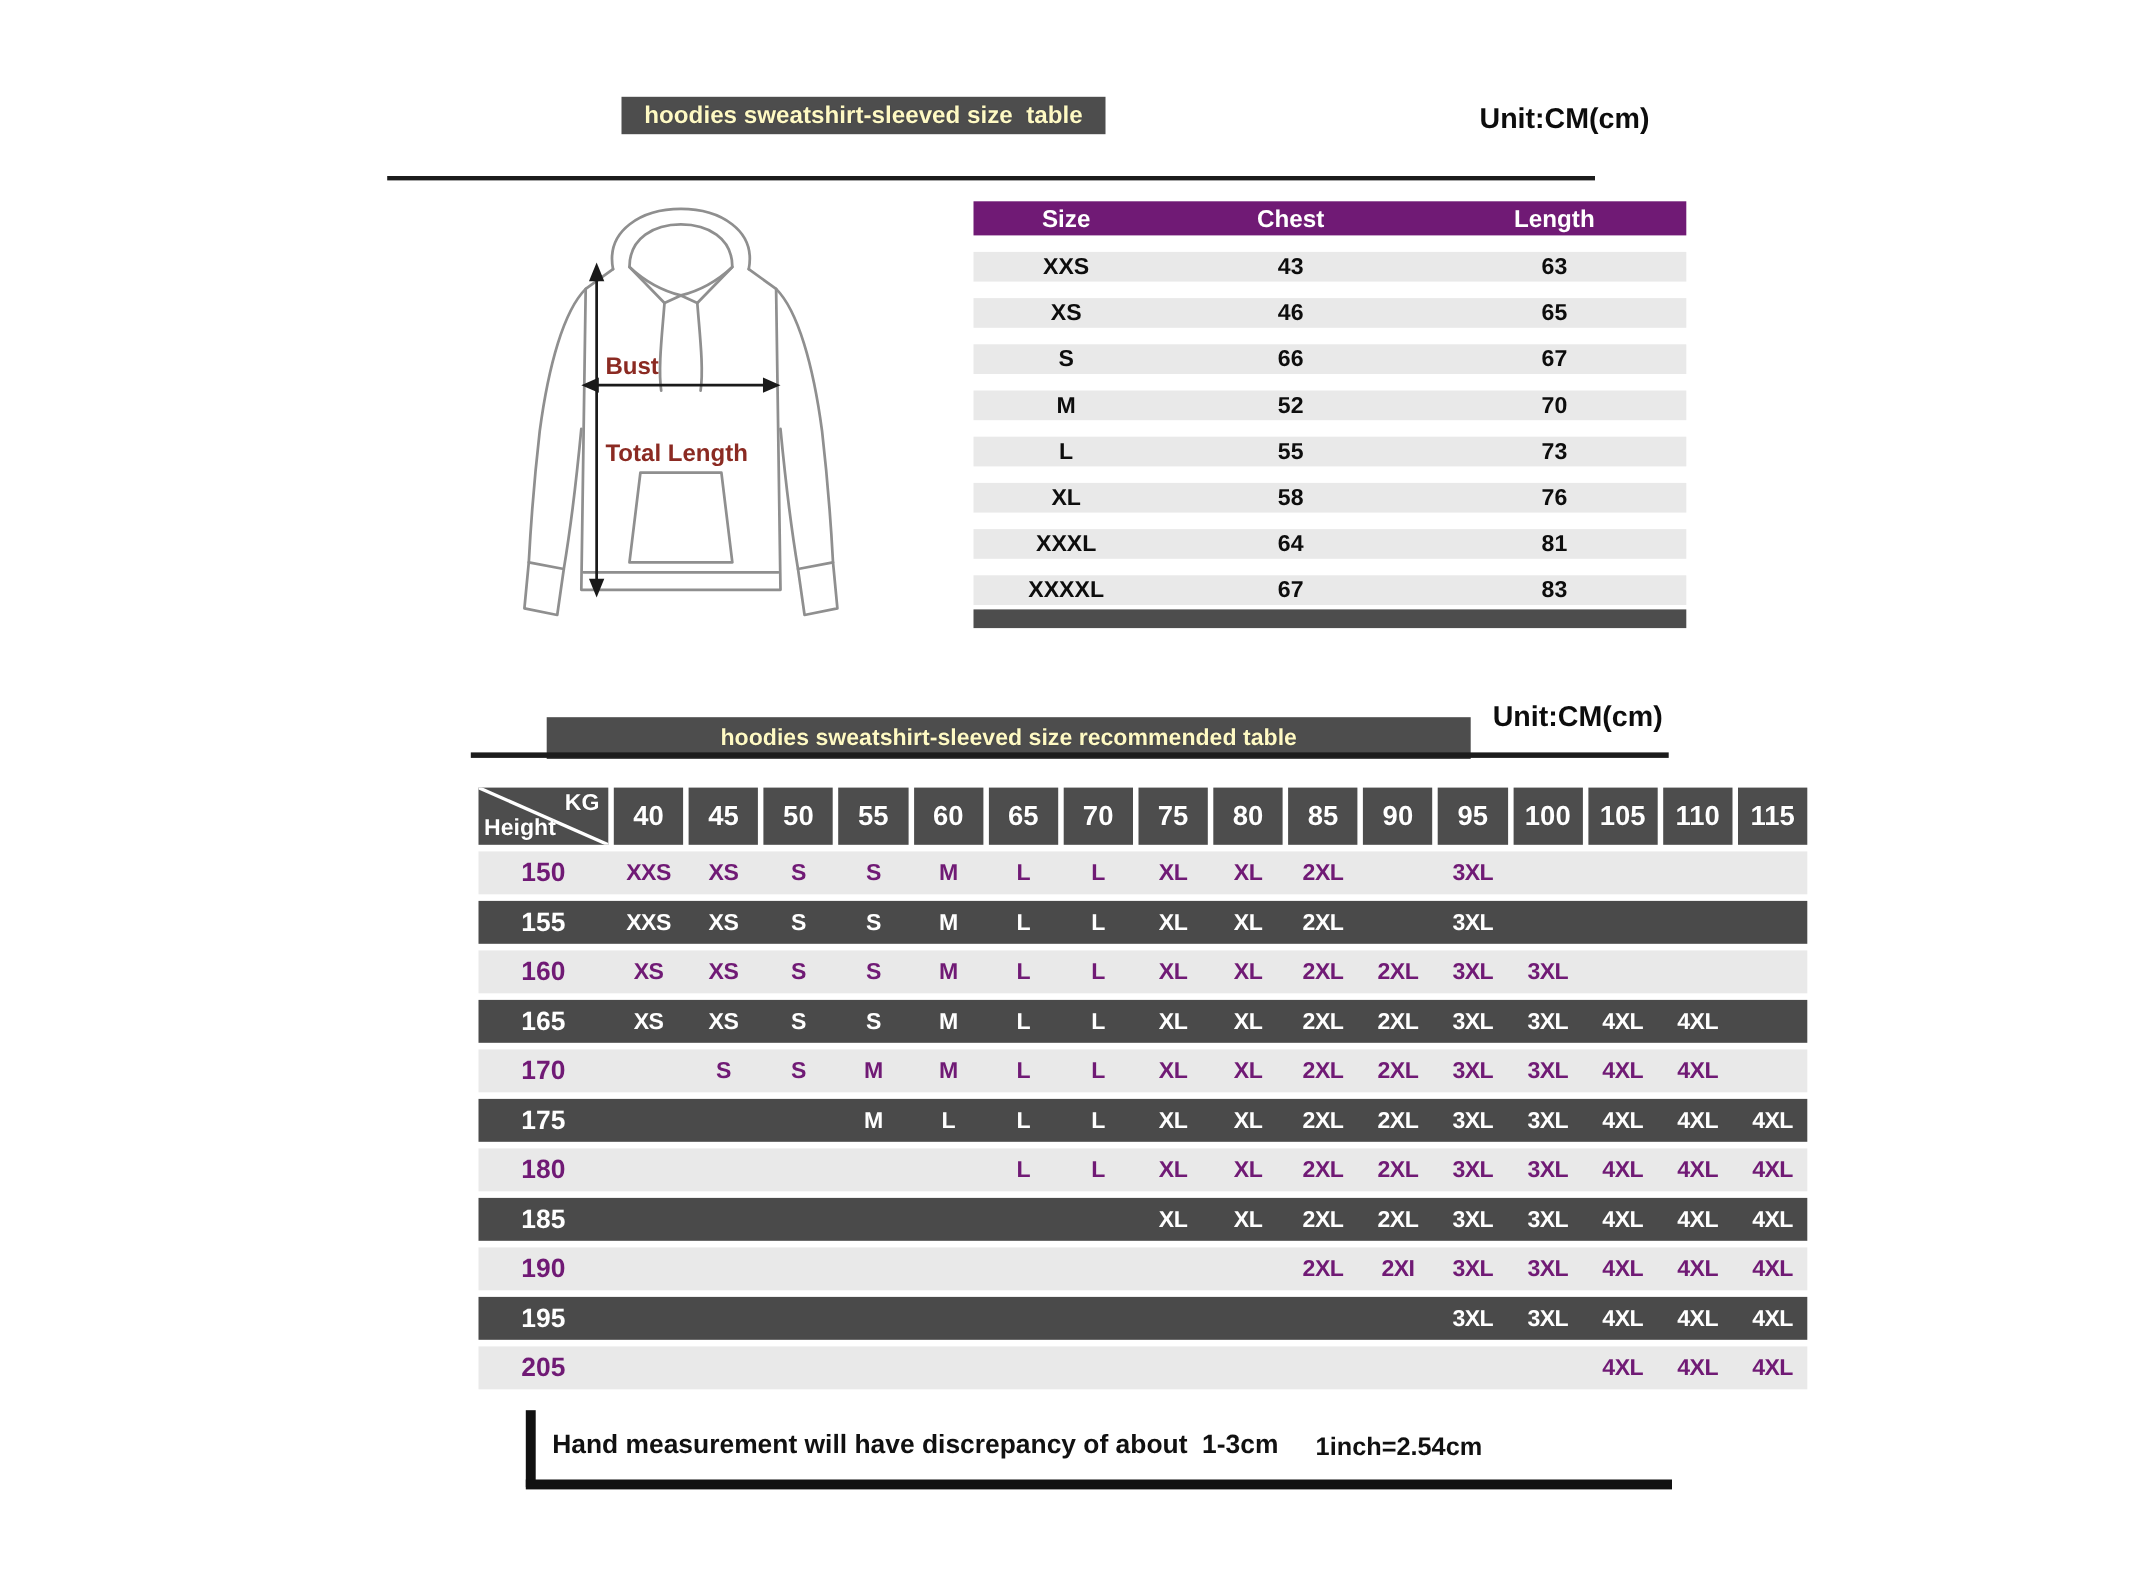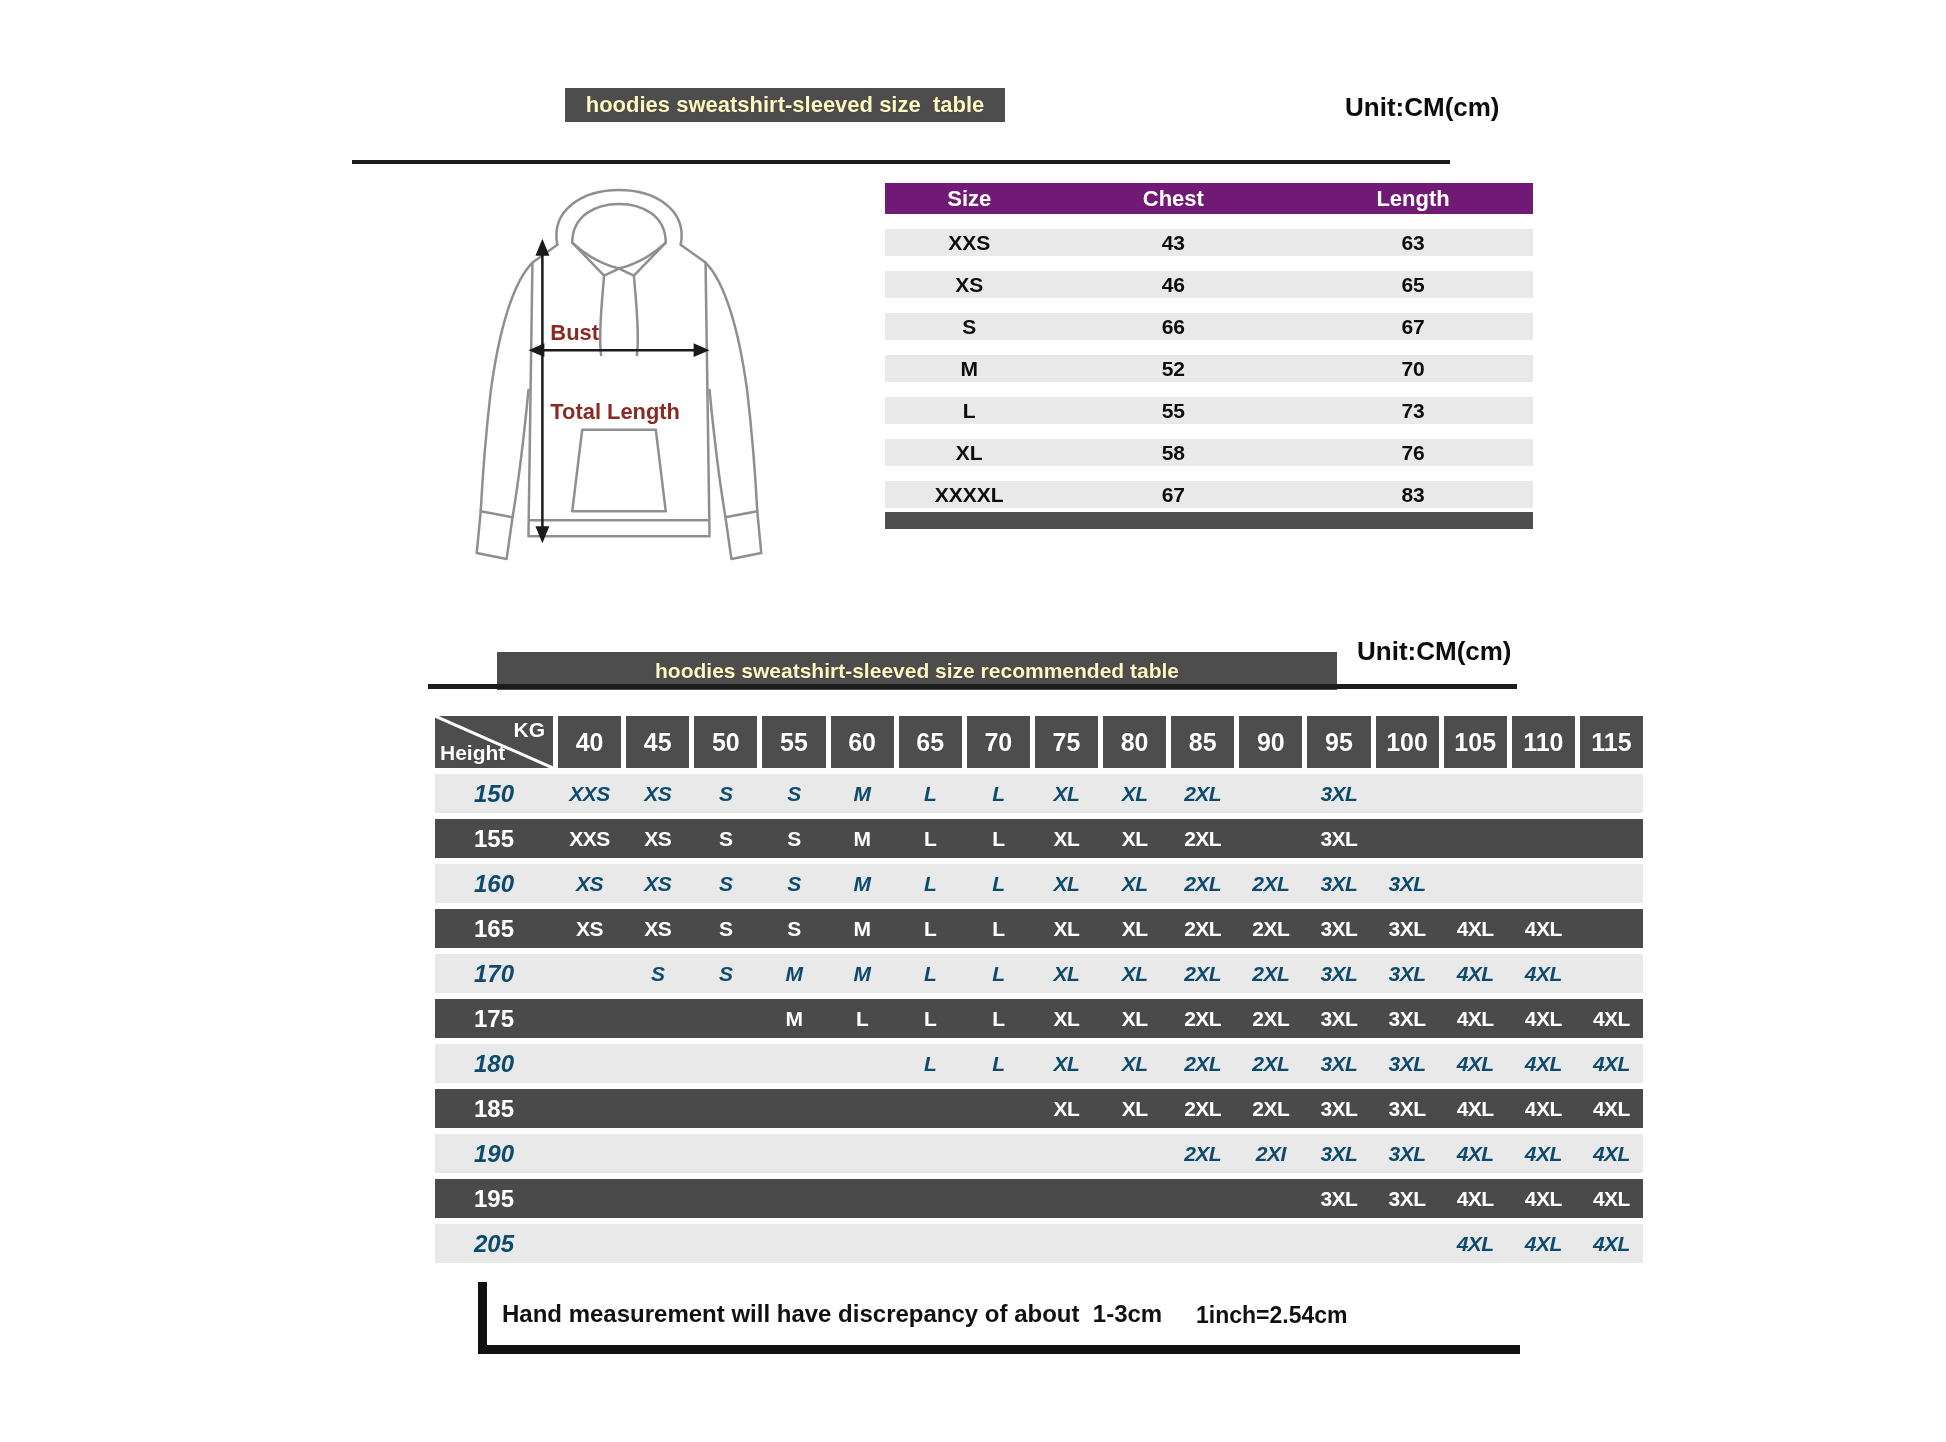--- a/index.html
+++ b/index.html
@@ -48,21 +48,21 @@
   .m-header .hcell {
     background:#4d4d4d; color:#fff; font-weight:bold; font-size:25px;
     display:flex; align-items:center; justify-content:center; height:52px;
     text-shadow:0 0 1px rgba(0,0,0,.4);
   }
   #corner-cell { position:relative; }
   #corner-cell svg { position:absolute; inset:0; width:100%; height:100%; }
   #corner-kg     { position:absolute; top:2px;  right:8px; font-size:21px; font-weight:bold; color:#fff; }
   #corner-height { position:absolute; bottom:3px; left:5px; font-size:21px; font-weight:bold; color:#fff; }
   .m-row { height:39px; margin-top:6px; font-weight:bold; font-size:21px; }
-  .m-row.light { background:#e9e9e9; color:#0c4a6e;font-style:italic; }
+  .m-row.light { background:#e9e9e9; color:#701a75; }
   .m-row.dark  { background:#4a4a4a; color:#fff; }
   .m-cell { text-align:center; align-self:center; white-space:nowrap; letter-spacing:-0.5px; }
   .m-height { font-size:24px; letter-spacing:0; }
 
   
   #footer { left:478px; top:1282px; width:1042px; height:74px; position:absolute; }
   #footer .vbar  { position:absolute; left:0; top:0; width:9px; height:70px; background:#111; }
   #footer .note  { position:absolute; left:24px; top:18px; font-weight:bold; font-size:24px; white-space:pre; }
   #footer .conv  { position:absolute; left:718px; top:20px; font-weight:bold; font-size:23px; }
   #footer .hline { position:absolute; left:0; top:63px; width:1042px; height:9px; background:#111; }
@@ -133,20 +133,25 @@
         <div class="st-cell stc0">L</div>
         <div class="st-cell stc1">55</div>
         <div class="st-cell stc2">73</div>
       </div>
       <div class="st-row">
         <div class="st-cell stc0">XL</div>
         <div class="st-cell stc1">58</div>
         <div class="st-cell stc2">76</div>
       </div>
       <div class="st-row">
+        <div class="st-cell stc0">XXXL</div>
+        <div class="st-cell stc1">64</div>
+        <div class="st-cell stc2">81</div>
+      </div>
+      <div class="st-row">
         <div class="st-cell stc0">XXXXL</div>
         <div class="st-cell stc1">67</div>
         <div class="st-cell stc2">83</div>
       </div>
     </div>
   <div class="st-footerbar"></div>
 </div>
 
 <div class="abs titlebar" id="titlebar-2">hoodies sweatshirt-sleeved size recommended table</div>
 <div class="abs unit" id="unit-2">Unit:CM(cm)</div>

